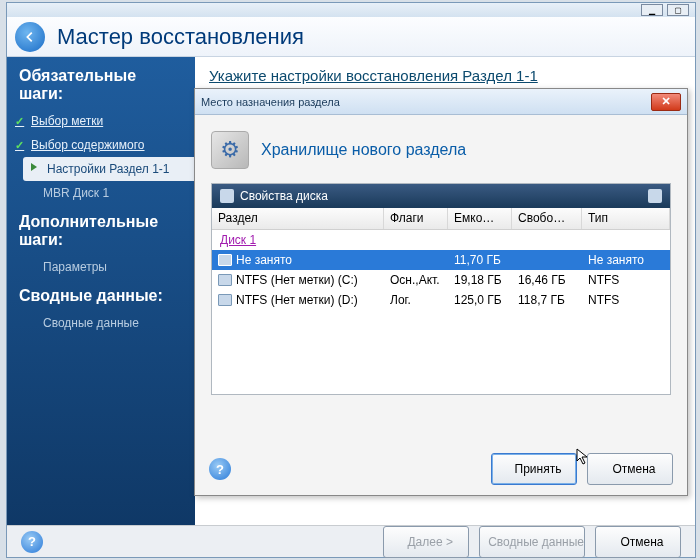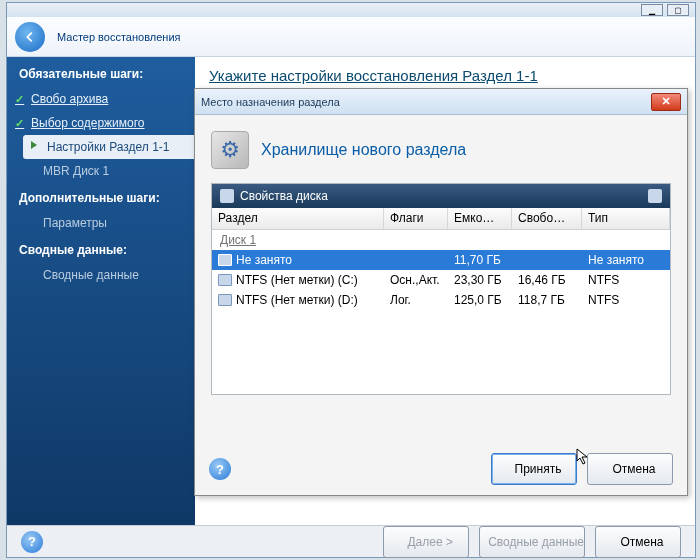--- a/index.html
+++ b/index.html
@@ -5,25 +5,25 @@
 * { box-sizing: border-box; margin: 0; padding: 0; font-family: "Segoe UI", Tahoma, sans-serif; }
 body { background: #d8e0e8; width: 700px; height: 560px; overflow: hidden; position: relative; }
 
 .outer-window { position: absolute; top: 2px; left: 6px; width: 690px; height: 556px; background: #fff; border: 1px solid #7a99b8; }
 .outer-titlebar { height: 14px; background: linear-gradient(#e8f0f8, #d4e2f0); display: flex; justify-content: flex-end; align-items: center; padding-right: 6px; gap: 4px; }
 .win-btn { width: 22px; height: 12px; border: 1px solid #7a8aa0; background: #e8eef5; font-size: 8px; display: flex; align-items: center; justify-content: center; }
 
 .wizard-header { height: 40px; display: flex; align-items: center; padding-left: 8px; background: linear-gradient(#fcfdff, #eef3fa); border-bottom: 1px solid #c8d4e2; }
 .back-btn { width: 30px; height: 30px; border-radius: 50%; background: radial-gradient(circle at 40% 35%, #6fb6f0, #1a6cc6); display: flex; align-items: center; justify-content: center; margin-right: 12px; }
 .back-btn svg { width: 14px; height: 14px; }
-.wizard-title { font-size: 11px; color: #003a7a; }
+.wizard-title { font-size: 22px; color: #003a7a; }
 
 .wizard-body { display: flex; height: 470px; }
 .sidebar { width: 188px; background: linear-gradient(#1f5d9e, #0f3866); padding: 10px 0 0 0; color: #e6f0fa; font-size: 12px; }
-.sidebar-heading { font-weight: bold; padding: 0 28px 6px 12px; color: #fff; font-size: 12px; }
+.sidebar-heading { font-weight: bold; padding: 0 28px 6px 12px; color: #fff; font-size: 16px; }
 .sidebar-item { padding: 5px 12px 5px 24px; position: relative; cursor: pointer; }
 .sidebar-item.link span { text-decoration: underline; color: #e6f0fa; }
 .sidebar-item.current { background: #e9eff6; color: #1a4a7a; border-radius: 3px 0 0 3px; margin-left: 16px; }
 .sidebar-item.current span { text-decoration: none; }
 .sidebar-item .chk { position: absolute; left: 8px; top: 5px; width: 10px; height: 10px; }
 .chk.green::before { content: "✓"; color: #5fe060; font-size: 11px; font-weight: bold; }
 .sidebar-item.current .arrow { position: absolute; left: 8px; top: 6px; width: 0; height: 0; border-top: 4px solid transparent; border-bottom: 4px solid transparent; border-left: 6px solid #3a8a3a; }
 .sidebar-sub { padding: 5px 13px 5px 36px; color: #b8cce0; font-size: 12px; }
 
 .main-area { flex: 1; background: #fff; padding: 10px 14px 0 14px; position: relative; }
@@ -40,21 +40,21 @@
 .dlg-heading { font-size: 16px; color: #0a5da8; }
 
 .panel { border: 1px solid #b0b8c0; background: #fff; }
 .panel-header { height: 24px; background: linear-gradient(#3a5a82, #1a3a5a); display: flex; align-items: center; padding: 0 8px; color: #fff; font-size: 12px; gap: 6px; }
 .panel-header .spacer { flex: 1; }
 .panel-header .hicon { width: 14px; height: 14px; background: #c8d8ea; border-radius: 2px; }
 .col-headers { display: flex; height: 22px; background: linear-gradient(#fcfcfc, #eaeaea); border-bottom: 1px solid #d0d0d0; font-size: 12px; }
 .col-headers div { padding: 3px 6px; border-right: 1px solid #d8d8d8; overflow: hidden; white-space: nowrap; }
 .c-part { width: 172px; } .c-flags { width: 64px; } .c-cap { width: 64px; } .c-free { width: 70px; } .c-type { flex: 1; border-right: none; }
 
-.disk-label { padding: 3px 8px; font-size: 12px; color: #737373; text-decoration: underline; }
+.disk-label { padding: 3px 8px; font-size: 12px; color: #a21caf; text-decoration: underline; }
 .row { display: flex; font-size: 12px; height: 20px; align-items: center; }
 .row > div { padding: 0 6px; overflow: hidden; white-space: nowrap; }
 .row .c-part { width: 172px; display: flex; align-items: center; gap: 4px; }
 .row.selected { background: #2a7ad8; color: #fff; }
 .part-ico { width: 14px; height: 12px; background: #c8d8ea; border: 1px solid #7a99b8; display: inline-block; border-radius: 1px; }
 .row.selected .part-ico { border-color: #fff; }
 
 .panel-body { height: 164px; overflow: auto; }
 
 .dlg-footer { position: absolute; bottom: 10px; left: 14px; right: 14px; display: flex; align-items: center; }
@@ -82,21 +82,21 @@
       <svg viewBox="0 0 16 16">
           <path d="M10 3 L5 8 L10 13" stroke="#fff" stroke-width="2" fill="none"></path>
         </svg>
     </div>
     <div class="wizard-title">Мастер восстановления</div>
   </div>
 
   <div class="wizard-body">
     <div class="sidebar">
       <div class="sidebar-heading">Обязательные шаги:</div>
-      <div class="sidebar-item link"><span class="chk green"></span><span>Свобо архива</span></div>
+      <div class="sidebar-item link"><span class="chk green"></span><span>Выбор метки</span></div>
       <div class="sidebar-item link"><span class="chk green"></span><span>Выбор содержимого</span></div>
       <div class="sidebar-item current"><span class="arrow"></span><span>Настройки Раздел 1-1</span></div>
       <div class="sidebar-sub">MBR Диск 1</div>
       <div class="sidebar-heading" style="margin-top:8px">Дополнительные шаги:</div>
       <div class="sidebar-sub">Параметры</div>
       <div class="sidebar-heading" style="margin-top:8px">Сводные данные:</div>
       <div class="sidebar-sub">Сводные данные</div>
     </div>
 
     <div class="main-area">
@@ -149,21 +149,21 @@
               <div class="c-cap">11,70 ГБ</div>
               <div class="c-free"></div>
               <div class="c-type">Не занято</div>
             </div>
             <div class="row">
               <div class="c-part">
                 <span class="part-ico"></span>
                 <span>NTFS (Нет метки) (C:)</span>
               </div>
               <div class="c-flags">Осн.,Акт.</div>
-              <div class="c-cap">23,30 ГБ</div>
+              <div class="c-cap">19,18 ГБ</div>
               <div class="c-free">16,46 ГБ</div>
               <div class="c-type">NTFS</div>
             </div>
             <div class="row">
               <div class="c-part">
                 <span class="part-ico"></span>
                 <span>NTFS (Нет метки) (D:)</span>
               </div>
               <div class="c-flags">Лог.</div>
               <div class="c-cap">125,0 ГБ</div>

